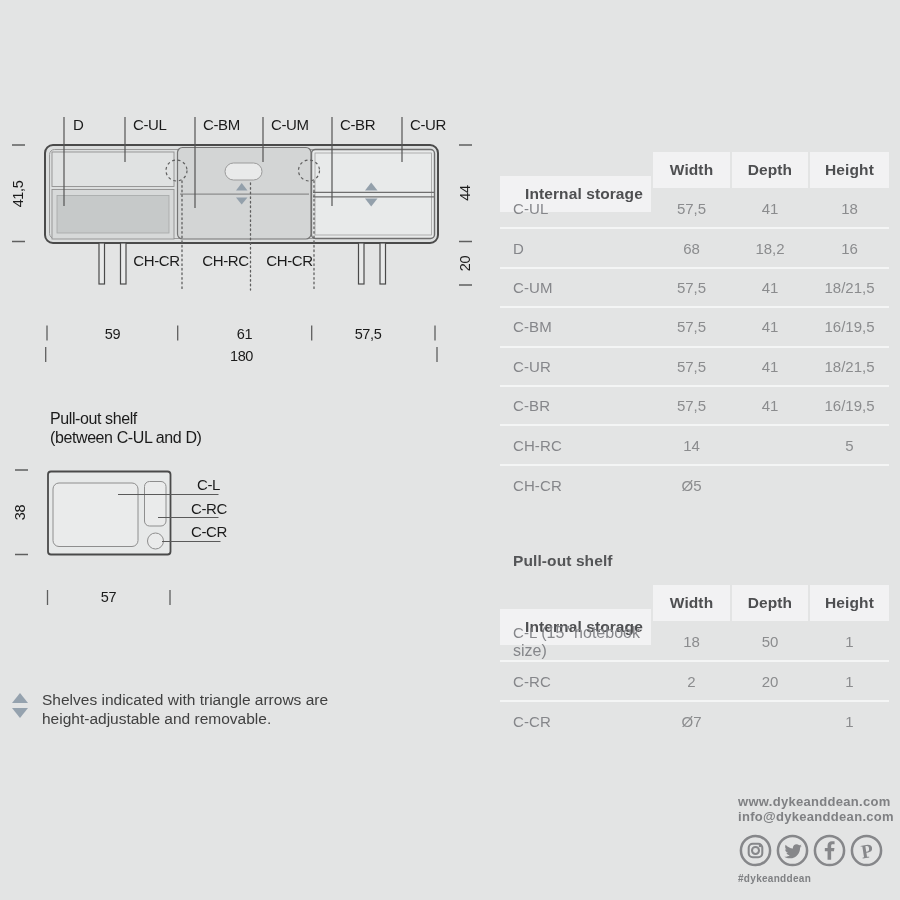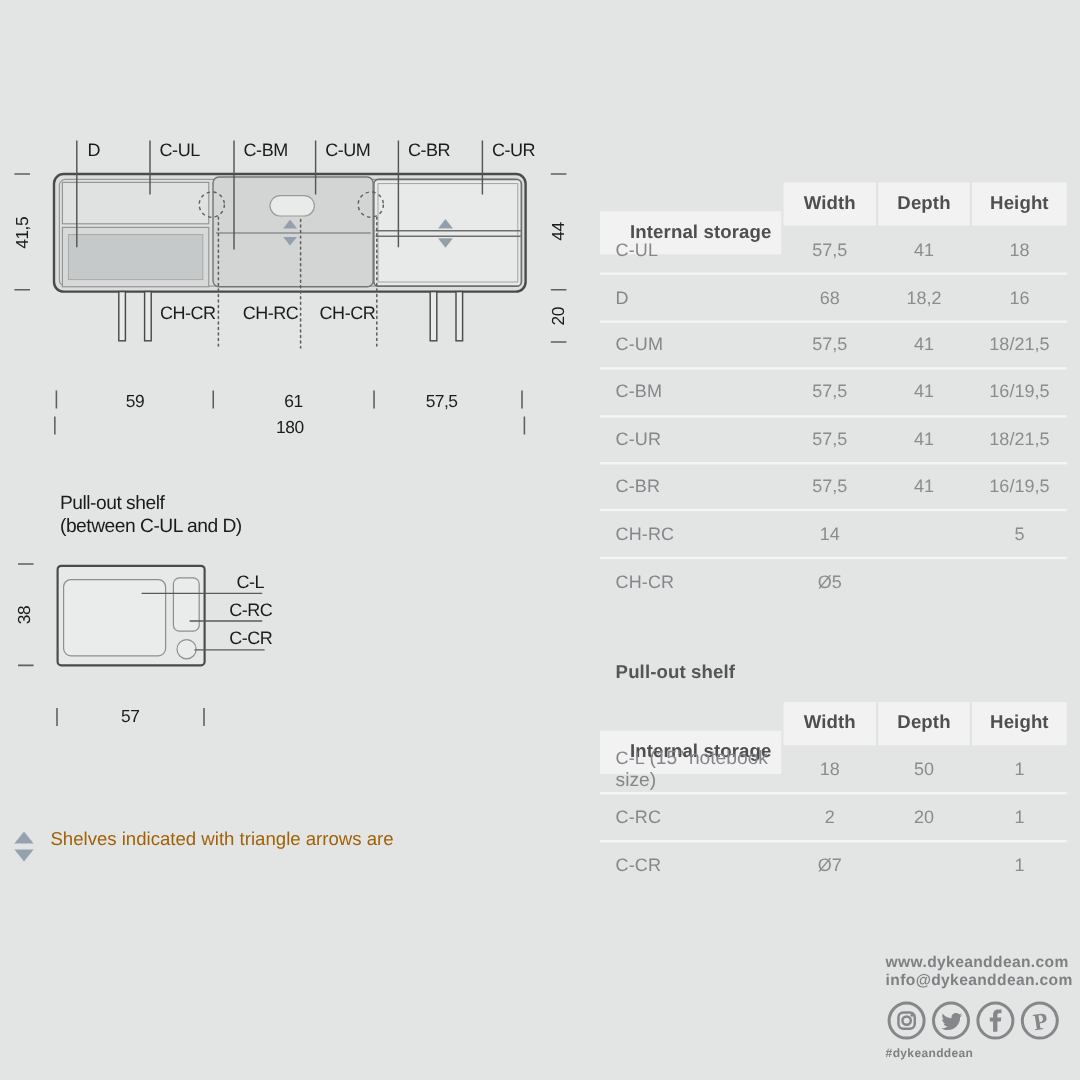--- a/index.html
+++ b/index.html
@@ -34,21 +34,21 @@
   .trow .name{font-size:15px;color:#85868a;padding-left:13px;letter-spacing:0.1px;}
   .trow .name .small-note{font-size:16px;letter-spacing:0;}
   .trow .val{font-size:15px;color:#8b8c8e;text-align:center;}
   .sub-title{font-size:15.5px;font-weight:bold;color:#545557;letter-spacing:0.1px;position:absolute;left:13px;}
 
   
   .note{position:absolute;left:12px;top:690px;display:flex;}
   .note-arrows{display:flex;flex-direction:column;gap:5px;margin-top:3px;}
   .tri-up{width:0;height:0;border-left:8px solid transparent;border-right:8px solid transparent;border-bottom:10px solid #95a2ae;}
   .tri-down{width:0;height:0;border-left:8px solid transparent;border-right:8px solid transparent;border-top:10px solid #95a2ae;}
-  .note-text{margin-left:14px;font-size:15.5px;line-height:19px;color:#a16207;}
+  .note-text{margin-left:14px;font-size:15.5px;line-height:19px;color:#404040;}
 
   
   .footer{position:absolute;left:738px;top:794px;width:160px;}
   .footer .contact{font-size:13px;font-weight:bold;color:#7f8083;letter-spacing:0.3px;line-height:15px;}
   .socials{display:flex;gap:2px;margin-top:9px;}
   .hashtag{margin-top:5px;font-size:10px;font-weight:bold;color:#7f8083;letter-spacing:0.3px;}
 </style>
 </head>
 <body>
 
@@ -136,20 +136,21 @@
   </g>
 </svg>
 
 <div class="note">
   <div class="note-arrows">
     <div class="tri-up"></div>
     <div class="tri-down"></div>
   </div>
   <div class="note-text">
     <div>Shelves indicated with triangle arrows are</div>
+    <div>height-adjustable and removable.</div>
   </div>
 </div>
 
 <div class="spec-wrap">
 
 
   <div class="grid-head" style="top:152px;">
     <div class="hcell first">Internal storage</div>
     <div class="hcell">Width</div>
     <div class="hcell">Depth</div>

